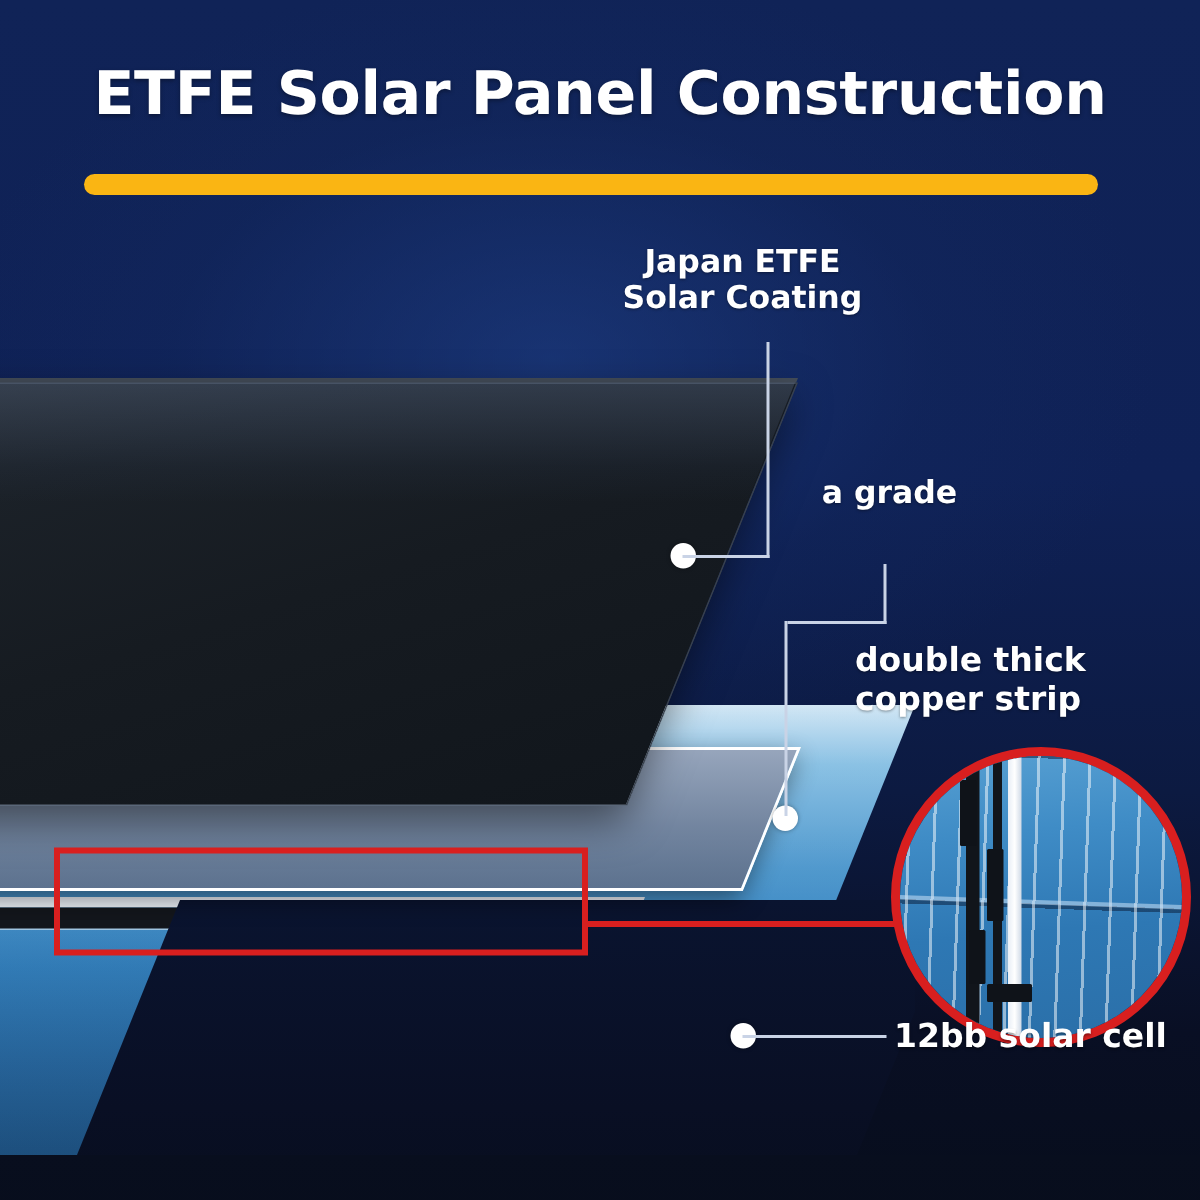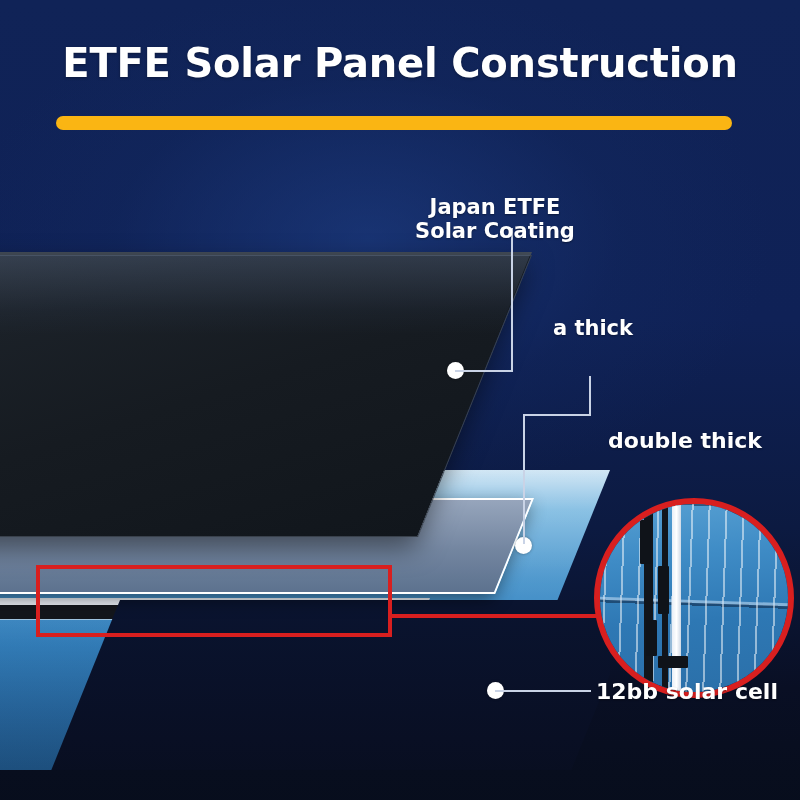--- a/index.html
+++ b/index.html
@@ -54,24 +54,24 @@
     position: absolute;
     color: #ffffff;
     font-weight: bold;
     font-size: 21px;
     line-height: 1.16;
     font-family: "DejaVu Sans", sans-serif;
     text-shadow: 0 1px 2px rgba(0,0,0,0.4);
     white-space: nowrap;
   }
   .label.center { text-align: center; }
-  .label.right  { text-align: center; }
+  .label.right  { text-align: left; }
   .label.left   { text-align: left; }
 
-  #label-etfe   { left: 370px; top: 162px; width: 250px; margin-top: 33px; }
+  #label-etfe   { left: 370px; top: 162px; width: 250px; }
   #label-eva    { left: 500px; top: 316px; width: 186px; }
   #label-copper { left: 570px; top: 428px; width: 230px; font-size: 22px;}
   #label-cell   { left: 596px; top: 679px; width: 210px; font-size: 22px;}
 
   
   .leader { position: absolute; background: #c9d3e6; }
   .leader.v { width: 2px; }
   .leader.h { height: 2px; }
   .dot {
     position: absolute;
@@ -334,24 +334,25 @@
 
   <div class="title">ETFE Solar Panel Construction</div>
   <div class="title-rule"></div>
 
   <div class="label center" id="label-etfe">
     <div>Japan ETFE</div>
     <div>Solar Coating</div>
   </div>
 
   <div class="label center" id="label-eva">
-    <div>a thick</div>
+    <div>a grade</div>
   </div>
 
   <div class="label right" id="label-copper">
     <div>double thick</div>
+    <div>copper strip</div>
   </div>
 
   <div class="label left" id="label-cell">
     <div>12bb solar cell</div>
   </div>
 
 </div>
 
 </body></html>

